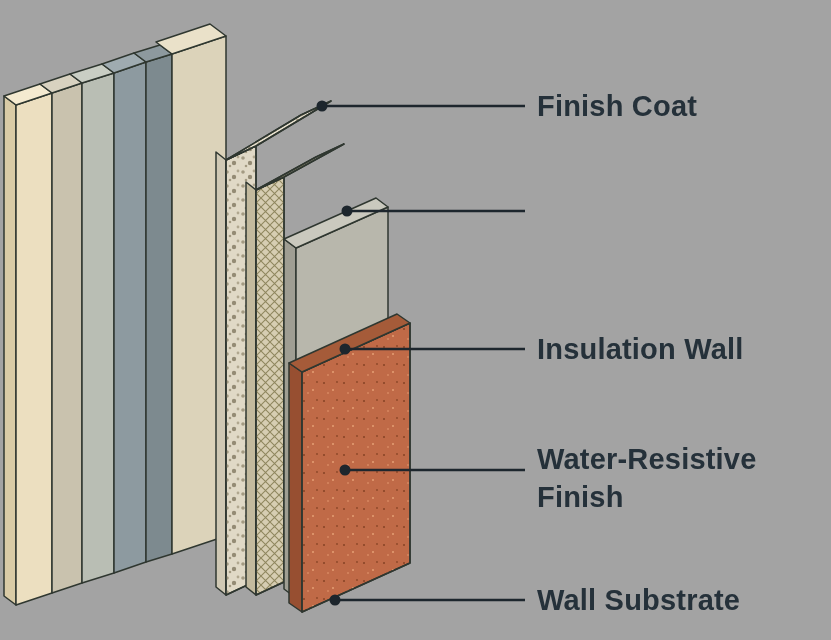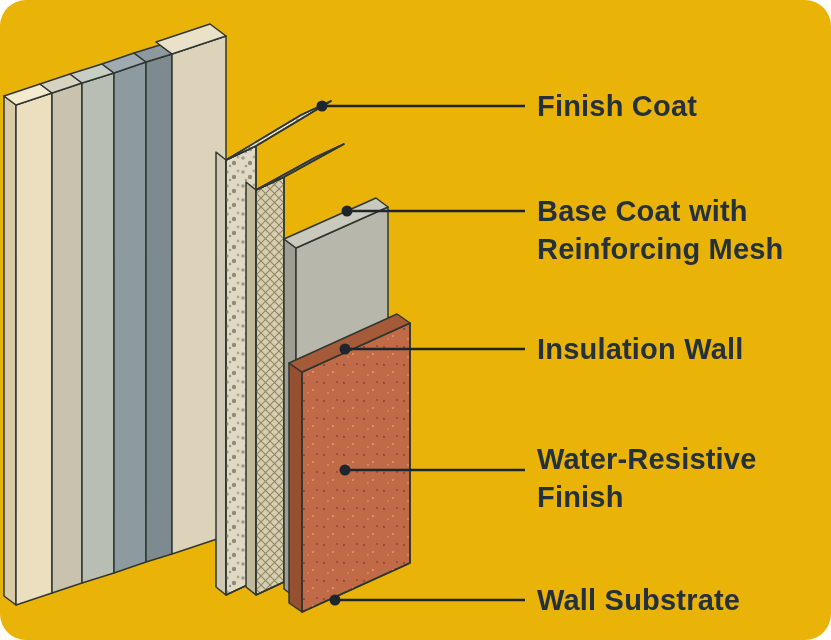--- a/index.html
+++ b/index.html
@@ -1,22 +1,21 @@
 <!DOCTYPE html>
 <html><head>
 <meta charset="utf-8">
 <style>
   html,body{margin:0;padding:0;}
   .canvas{
     position:relative;
     width:831px;height:640px;
-    background:#eab308;
+    background:#a3a3a3;
     overflow:hidden;
     font-family:"Liberation Sans", sans-serif;
-    border-radius:26px;
   }
   .diagram-svg{position:absolute;left:0;top:0;}
   .label{
     position:absolute;
     left:537px;
     font-size:29px;
     font-weight:600;
     line-height:38px;
     color:#25313a;
     letter-spacing:0.2px;
@@ -127,24 +126,20 @@
     <g>
       <line x1="335" y1="600" x2="525" y2="600" stroke="#1d262d" stroke-width="2.5"></line>
       <circle cx="335" cy="600" r="5.5" fill="#1d262d"></circle>
     </g>
   </svg>
 
   <div class="label" style="top:87px">
     <span class="line">Finish Coat</span>
   </div>
 
-  <div class="label" style="top:192px">
-    <span class="line">Base Coat with</span>
-    <span class="line">Reinforcing Mesh</span>
-  </div>
 
   <div class="label" style="top:330px">
     <span class="line">Insulation Wall</span>
   </div>
 
   <div class="label" style="top:440px">
     <span class="line">Water-Resistive</span>
     <span class="line">Finish</span>
   </div>
 

